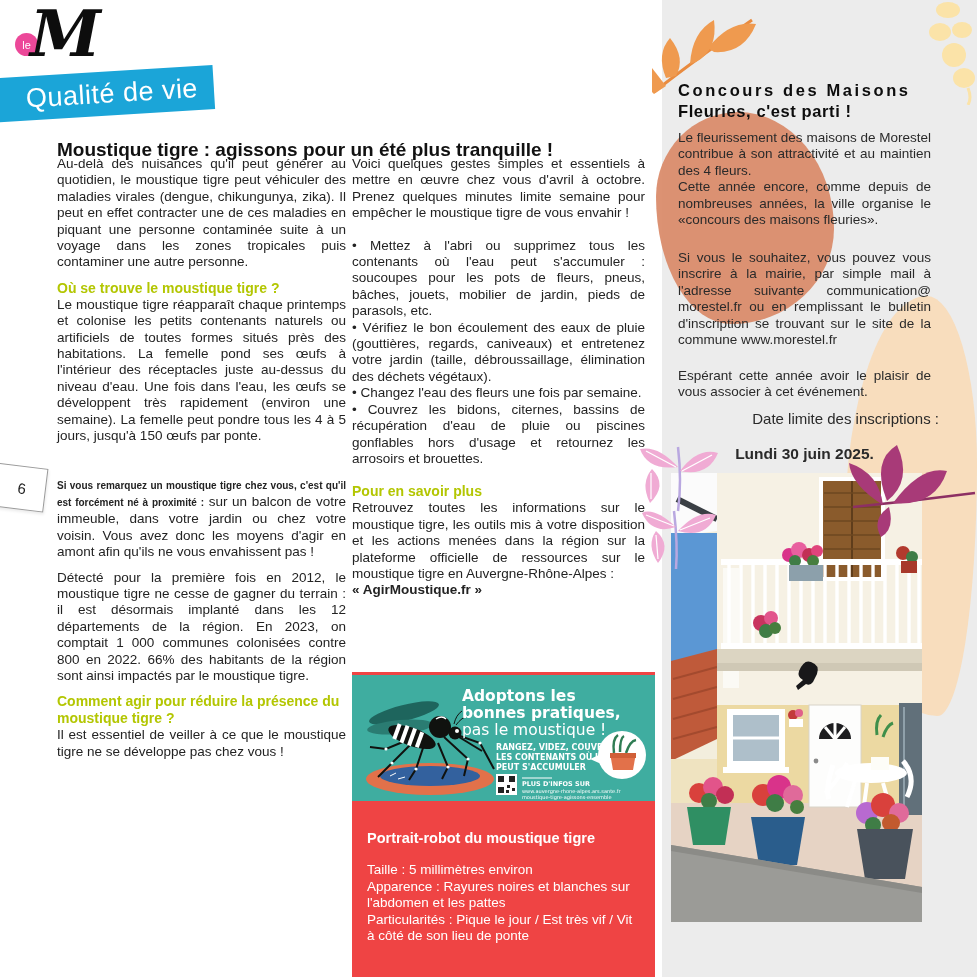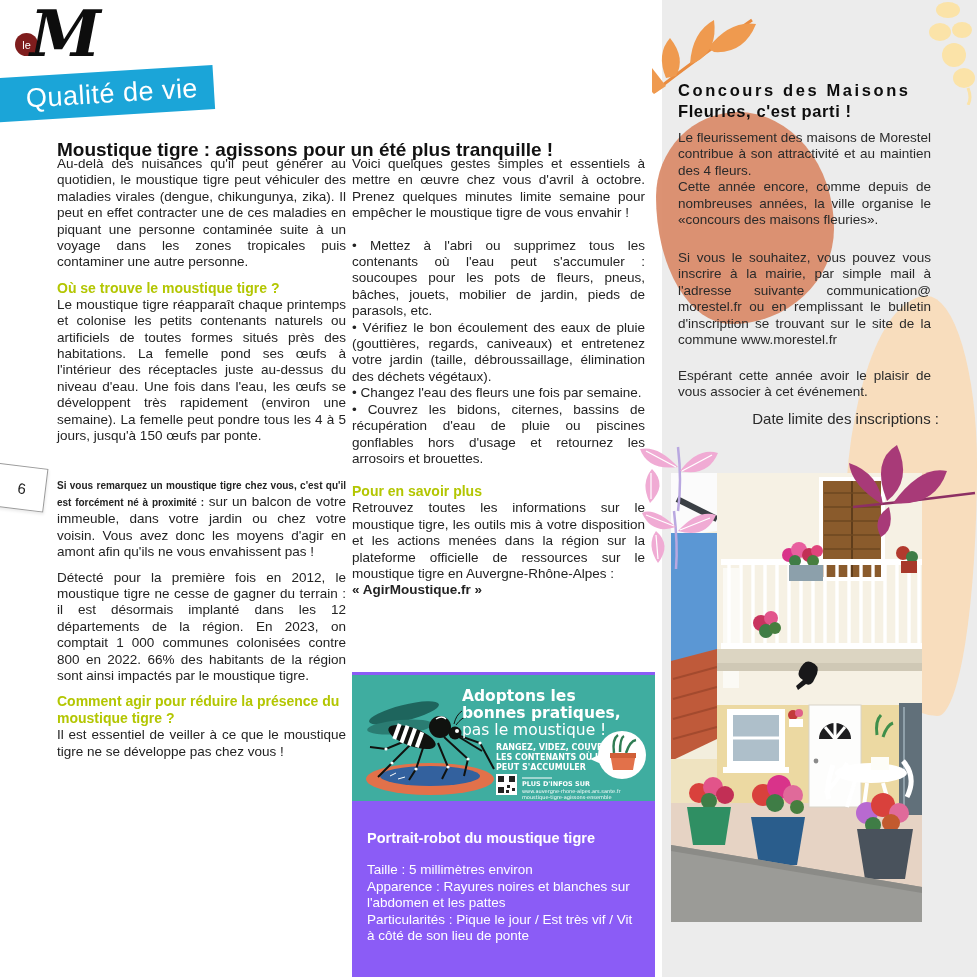--- a/index.html
+++ b/index.html
@@ -1,20 +1,20 @@
 <!DOCTYPE html>
 <html lang="fr"><head>
 <meta charset="utf-8">
 <style>
   html,body{margin:0;padding:0;background:#fff;}
   .page{position:relative;width:977px;height:977px;background:#ffffff;overflow:hidden;
         font-family:"Liberation Sans",sans-serif;color:#1f1f1f;}
   
   .logo-circle{position:absolute;left:15px;top:33px;width:23px;height:23px;border-radius:50%;
-               background:#7f1d1d;color:#fff;font-size:11px;display:flex;align-items:center;justify-content:center;z-index:6;}
+               background:#ec4899;color:#fff;font-size:11px;display:flex;align-items:center;justify-content:center;z-index:6;}
   .logo-m{position:absolute;left:30px;top:2px;font-family:"DejaVu Serif",serif;font-style:italic;font-weight:bold;
           font-size:64px;line-height:1;color:#0d0d0d;z-index:6;}
   .section-banner{position:absolute;left:-14px;top:72px;width:228px;height:44px;background:#1ba5d8;
                   transform:rotate(-3.5deg);z-index:5;display:flex;align-items:center;justify-content:flex-end;
                   padding-right:16px;box-sizing:border-box;}
   .section-banner span{color:#fff;font-size:27px;letter-spacing:.5px;font-family:"Liberation Sans",sans-serif;}
   .headline{position:absolute;left:57px;top:126px;width:600px;font-size:19px;font-weight:bold;color:#111;}
   
   .page-tab{position:absolute;left:-16px;top:465px;width:60px;height:42px;background:#fff;border:1px solid #9a9a9a;
             transform:rotate(7deg);z-index:7;display:flex;align-items:center;justify-content:center;
@@ -24,21 +24,21 @@
   .col{position:absolute;top:156px;font-size:13.5px;line-height:16.4px;text-align:justify;color:#232323;}
   .col1{left:57px;width:289px;}
   .col2{left:352px;width:293px;}
   .col p{margin:0 0 0 0;}
   .gap{height:16px;}
   .gap-sm{height:9px;}
   .green-head{color:#b3c602;font-weight:bold;font-size:14px;line-height:17px;margin:0;text-align:left;}
   .bold-inline{font-weight:bold;font-size:10px;}
   .link-line{font-weight:bold;margin:0;text-align:left;}
   
-  .teal-box{position:absolute;left:352px;top:672px;width:303px;height:305px;background:#8b5cf6;z-index:2;}
+  .teal-box{position:absolute;left:352px;top:672px;width:303px;height:305px;background:#ef4444;z-index:2;}
   .campaign{position:absolute;left:0;top:3px;width:303px;height:126px;}
   .portrait{position:absolute;left:15px;top:158px;width:276px;color:#fff;}
   .portrait-title{font-size:14.5px;font-weight:bold;margin:0 0 16px 0;}
   .portrait-line{font-size:13.5px;line-height:16.5px;margin:0;text-align:left;}
   
   .sidebar{position:absolute;left:662px;top:0;width:315px;height:977px;background:#ececec;z-index:1;}
   .sb-title{position:absolute;left:16px;top:80px;width:260px;color:#0d0d0d;font-weight:bold;font-size:16.5px;line-height:21px;z-index:3;}
   .sb-title .l1{letter-spacing:2.6px;white-space:nowrap;display:block;}
   .sb-title .l2{letter-spacing:.6px;display:block;}
   .sb-text{position:absolute;left:16px;width:253px;font-size:13.5px;line-height:16.4px;text-align:justify;color:#2a2a2a;z-index:3;}
@@ -209,20 +209,21 @@
       <span class="l1">Concours des Maisons</span>
       <span class="l2">Fleuries, c'est parti !</span>
     </div>
     <div class="sb-text sb-p12">
       <p style="margin:0">Le fleurissement des maisons de Morestel contribue à son attractivité et au maintien des 4 fleurs.</p>
       <p style="margin:0">Cette année encore, comme depuis de nombreuses années, la ville organise le «concours des maisons fleuries».</p>
     </div>
     <div class="sb-text sb-p3">Si vous le souhaitez, vous pouvez vous inscrire à la mairie, par simple mail à l'adresse suivante communication@ morestel.fr ou en remplissant le bulletin d'inscription se trouvant sur le site de la commune www.morestel.fr</div>
     <div class="sb-text sb-p4">Espérant cette année avoir le plaisir de vous associer à cet événement.</div>
     <div class="sb-text sb-deadline">Date limite des inscriptions :</div>
+    <div class="sb-text sb-date">Lundi 30 juin 2025.</div>
   </div>
 
   <svg class="photo" viewBox="0 0 251 449">
     <rect width="251" height="449" fill="#f3eedd"></rect>
 
     <polygon points="0,0 108,0 92,28 46,58 0,64" fill="#fbfbfb"></polygon>
     <line x1="6" y1="26" x2="46" y2="46" stroke="#3a3f44" stroke-width="6"></line>
     <rect x="0" y="60" width="46" height="128" fill="#5b97d4"></rect>
     <polygon points="0,188 46,176 46,266 0,288" fill="#bf5a3a"></polygon>
     <g stroke="#a34a2e" stroke-width="2">

